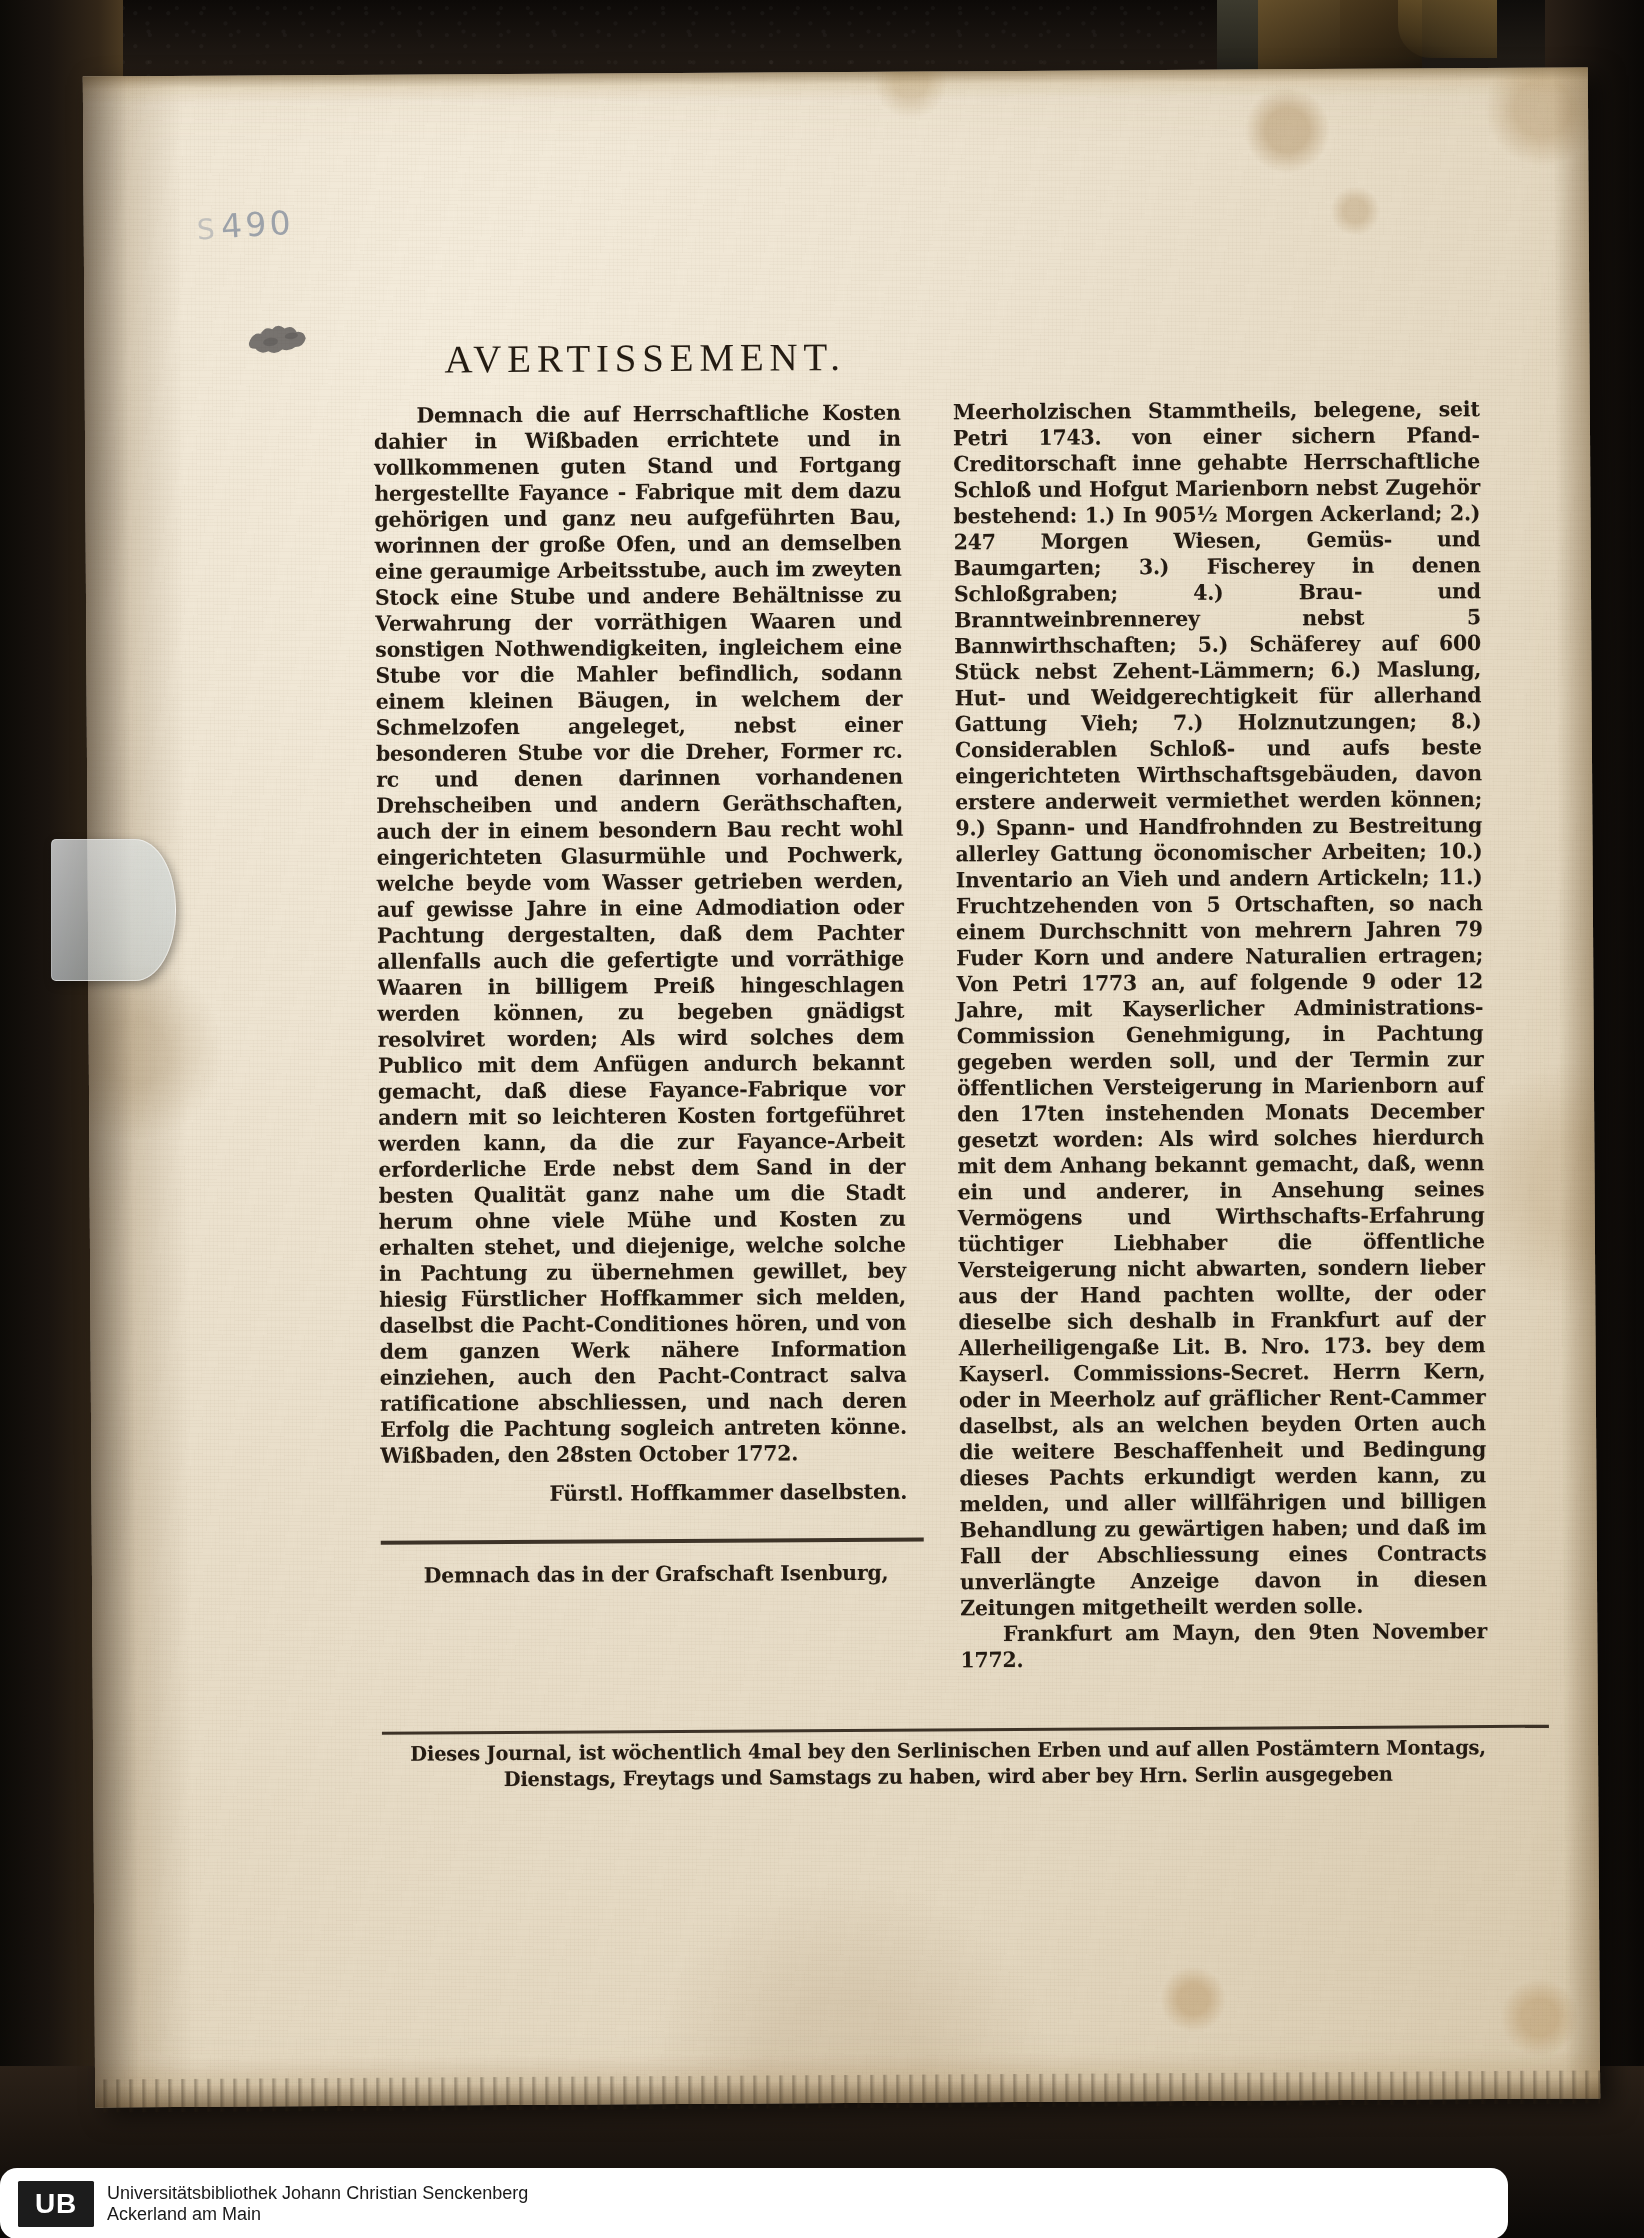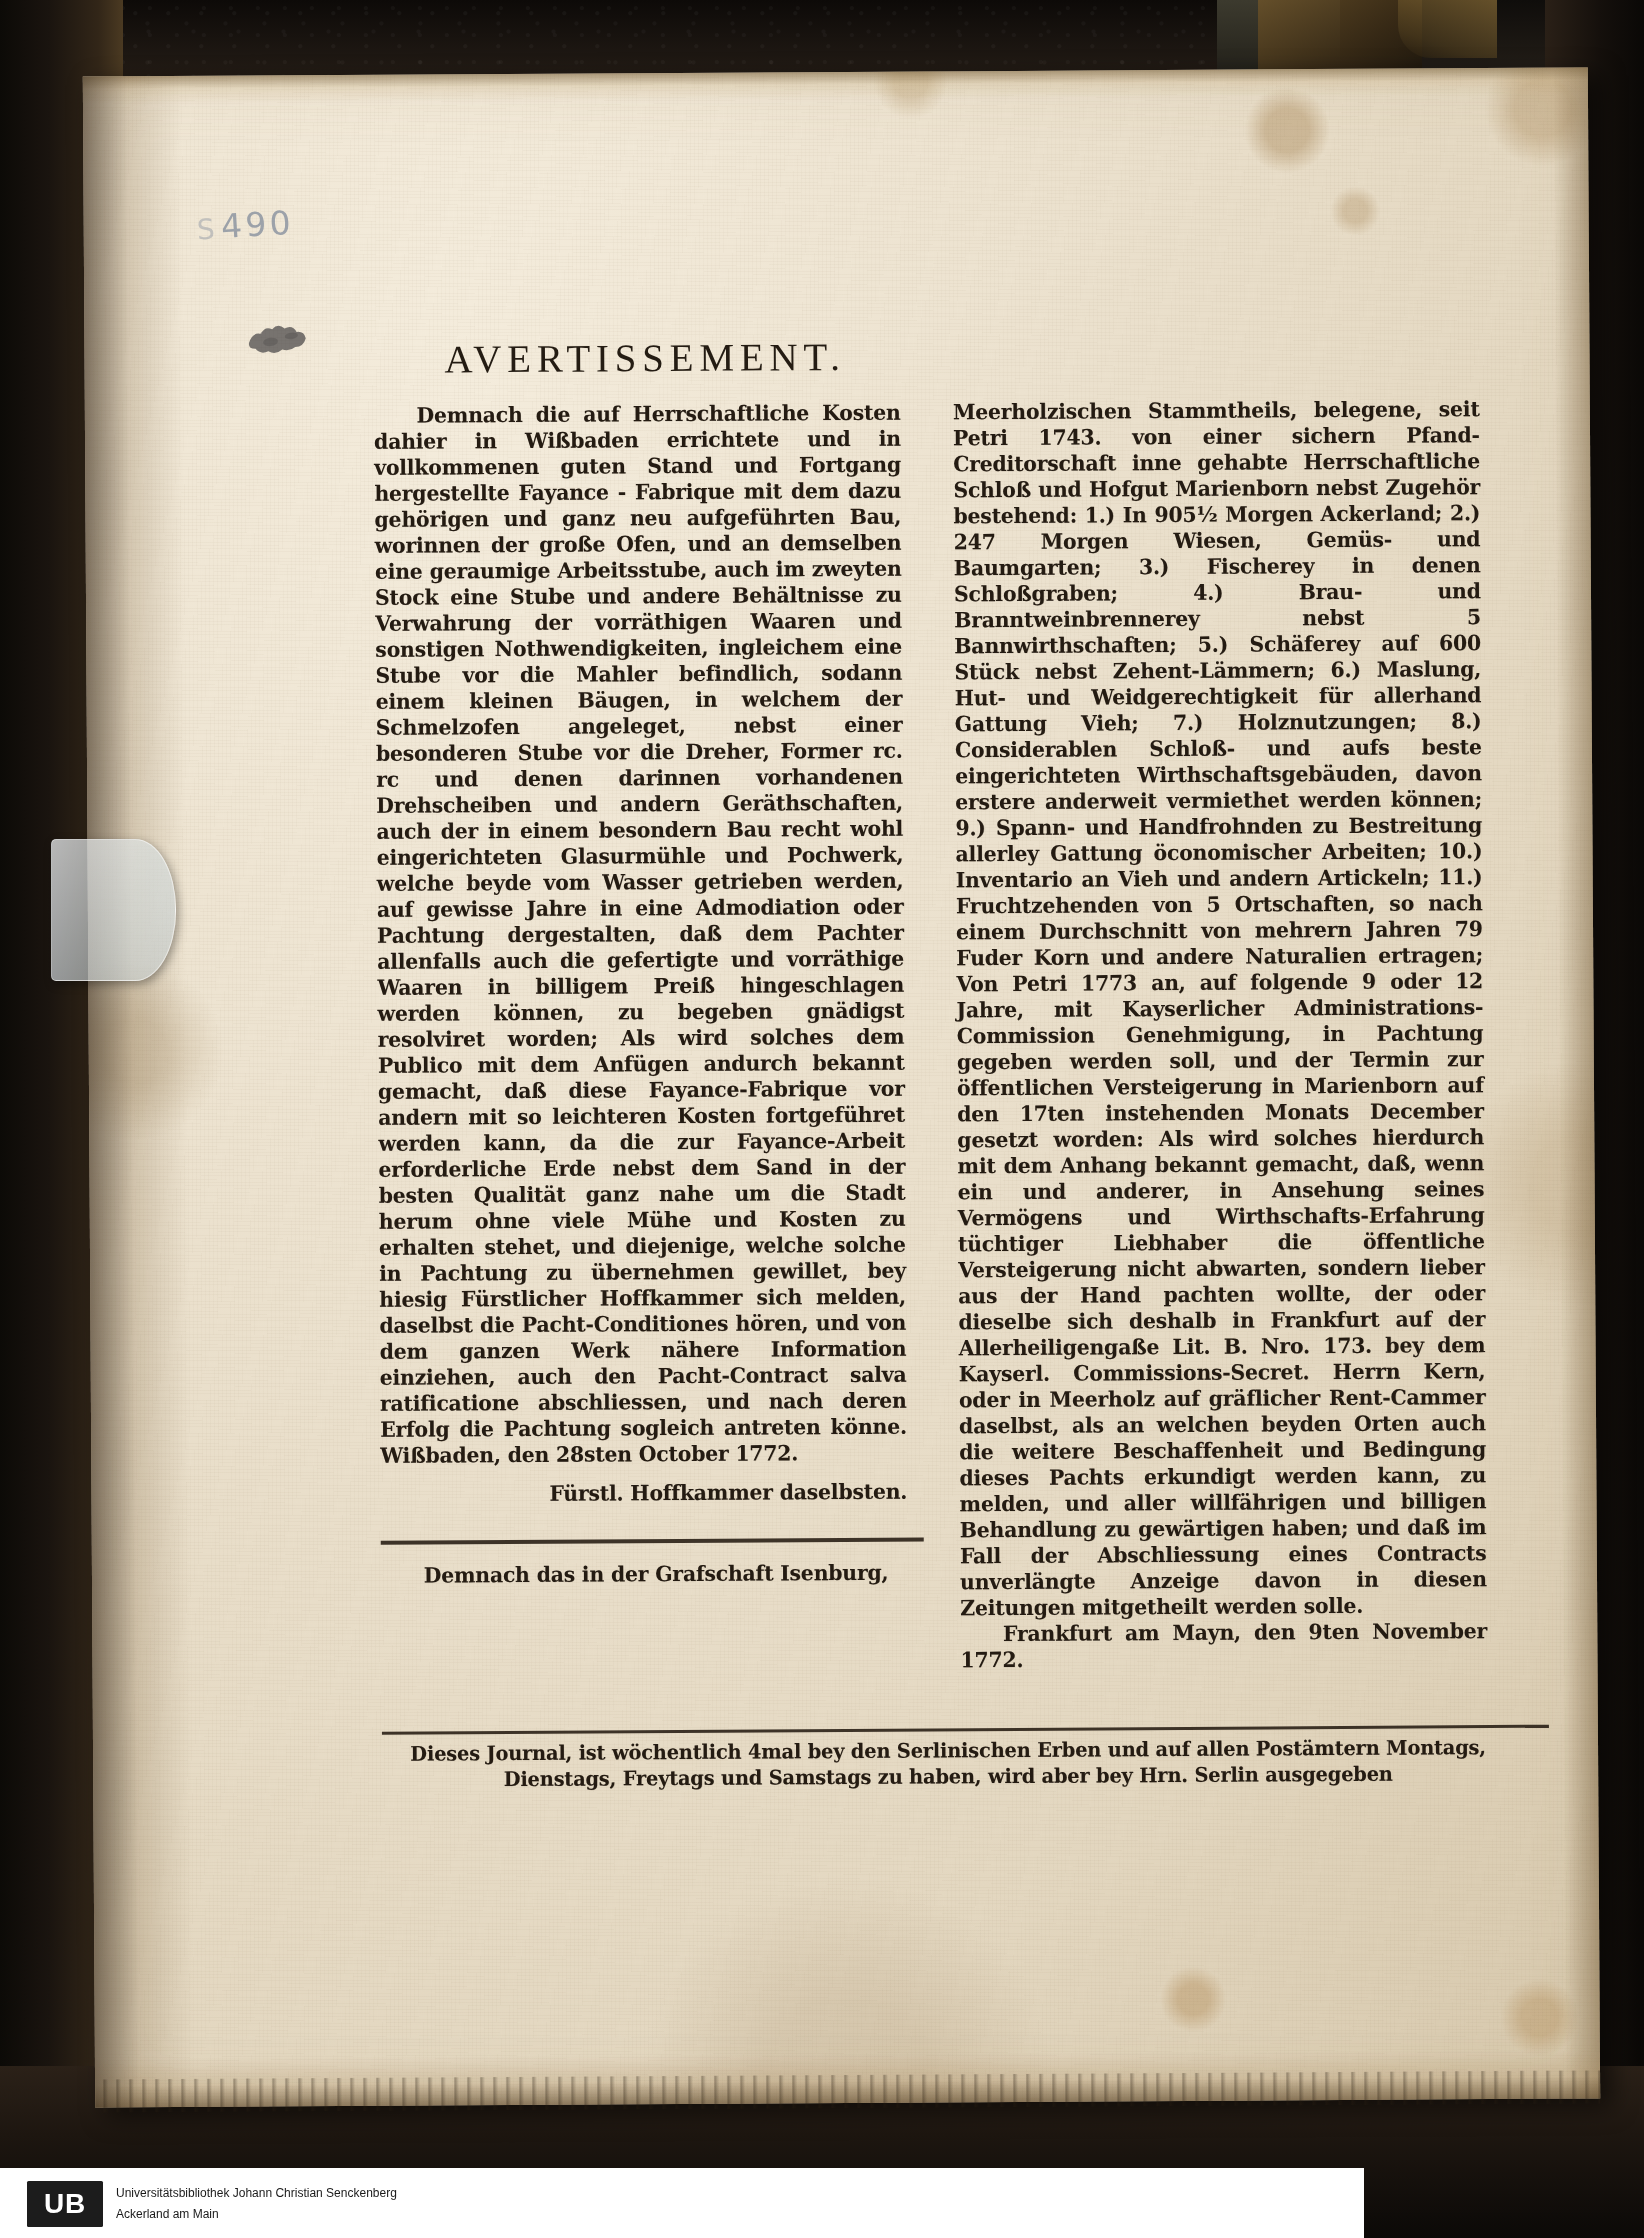--- a/index.html
+++ b/index.html
@@ -233,44 +233,45 @@
   .footer-note .fr {
     font-size: 20px;
     line-height: 25.5px;
     text-align: center;
   }
 
   
   .libbar {
     position: absolute;
     left: 0; bottom: 0;
-    width: 1364px; height: 71px;
+    width: 1508px; height: 71px;
     background: #ffffff;
     display: flex;
     align-items: center;
-    padding-left: 27px;
+    padding-left: 18px;
     box-sizing: border-box;
+    border-radius: 17px;
   }
   .ub-logo {
     width: 76px; height: 46px;
     background: #1c1c1c;
     color: #fff;
     display: flex;
     align-items: center;
     justify-content: center;
     font-family: "Liberation Sans", sans-serif;
     font-weight: 700;
     font-size: 28px;
     letter-spacing: 0.8px;
     border-radius: 1.6px;
   }
   .libtext {
     margin-left: 13px;
     font-family: "Liberation Sans", sans-serif;
-    font-size: 12px;
+    font-size: 18px;
     line-height: 20.6px;
     color: #1a1a1a;
   }
   .libtext div { white-space: nowrap; }
 
   
   .grain {
     position: absolute; inset: 0;
     pointer-events: none;
     background-image:

